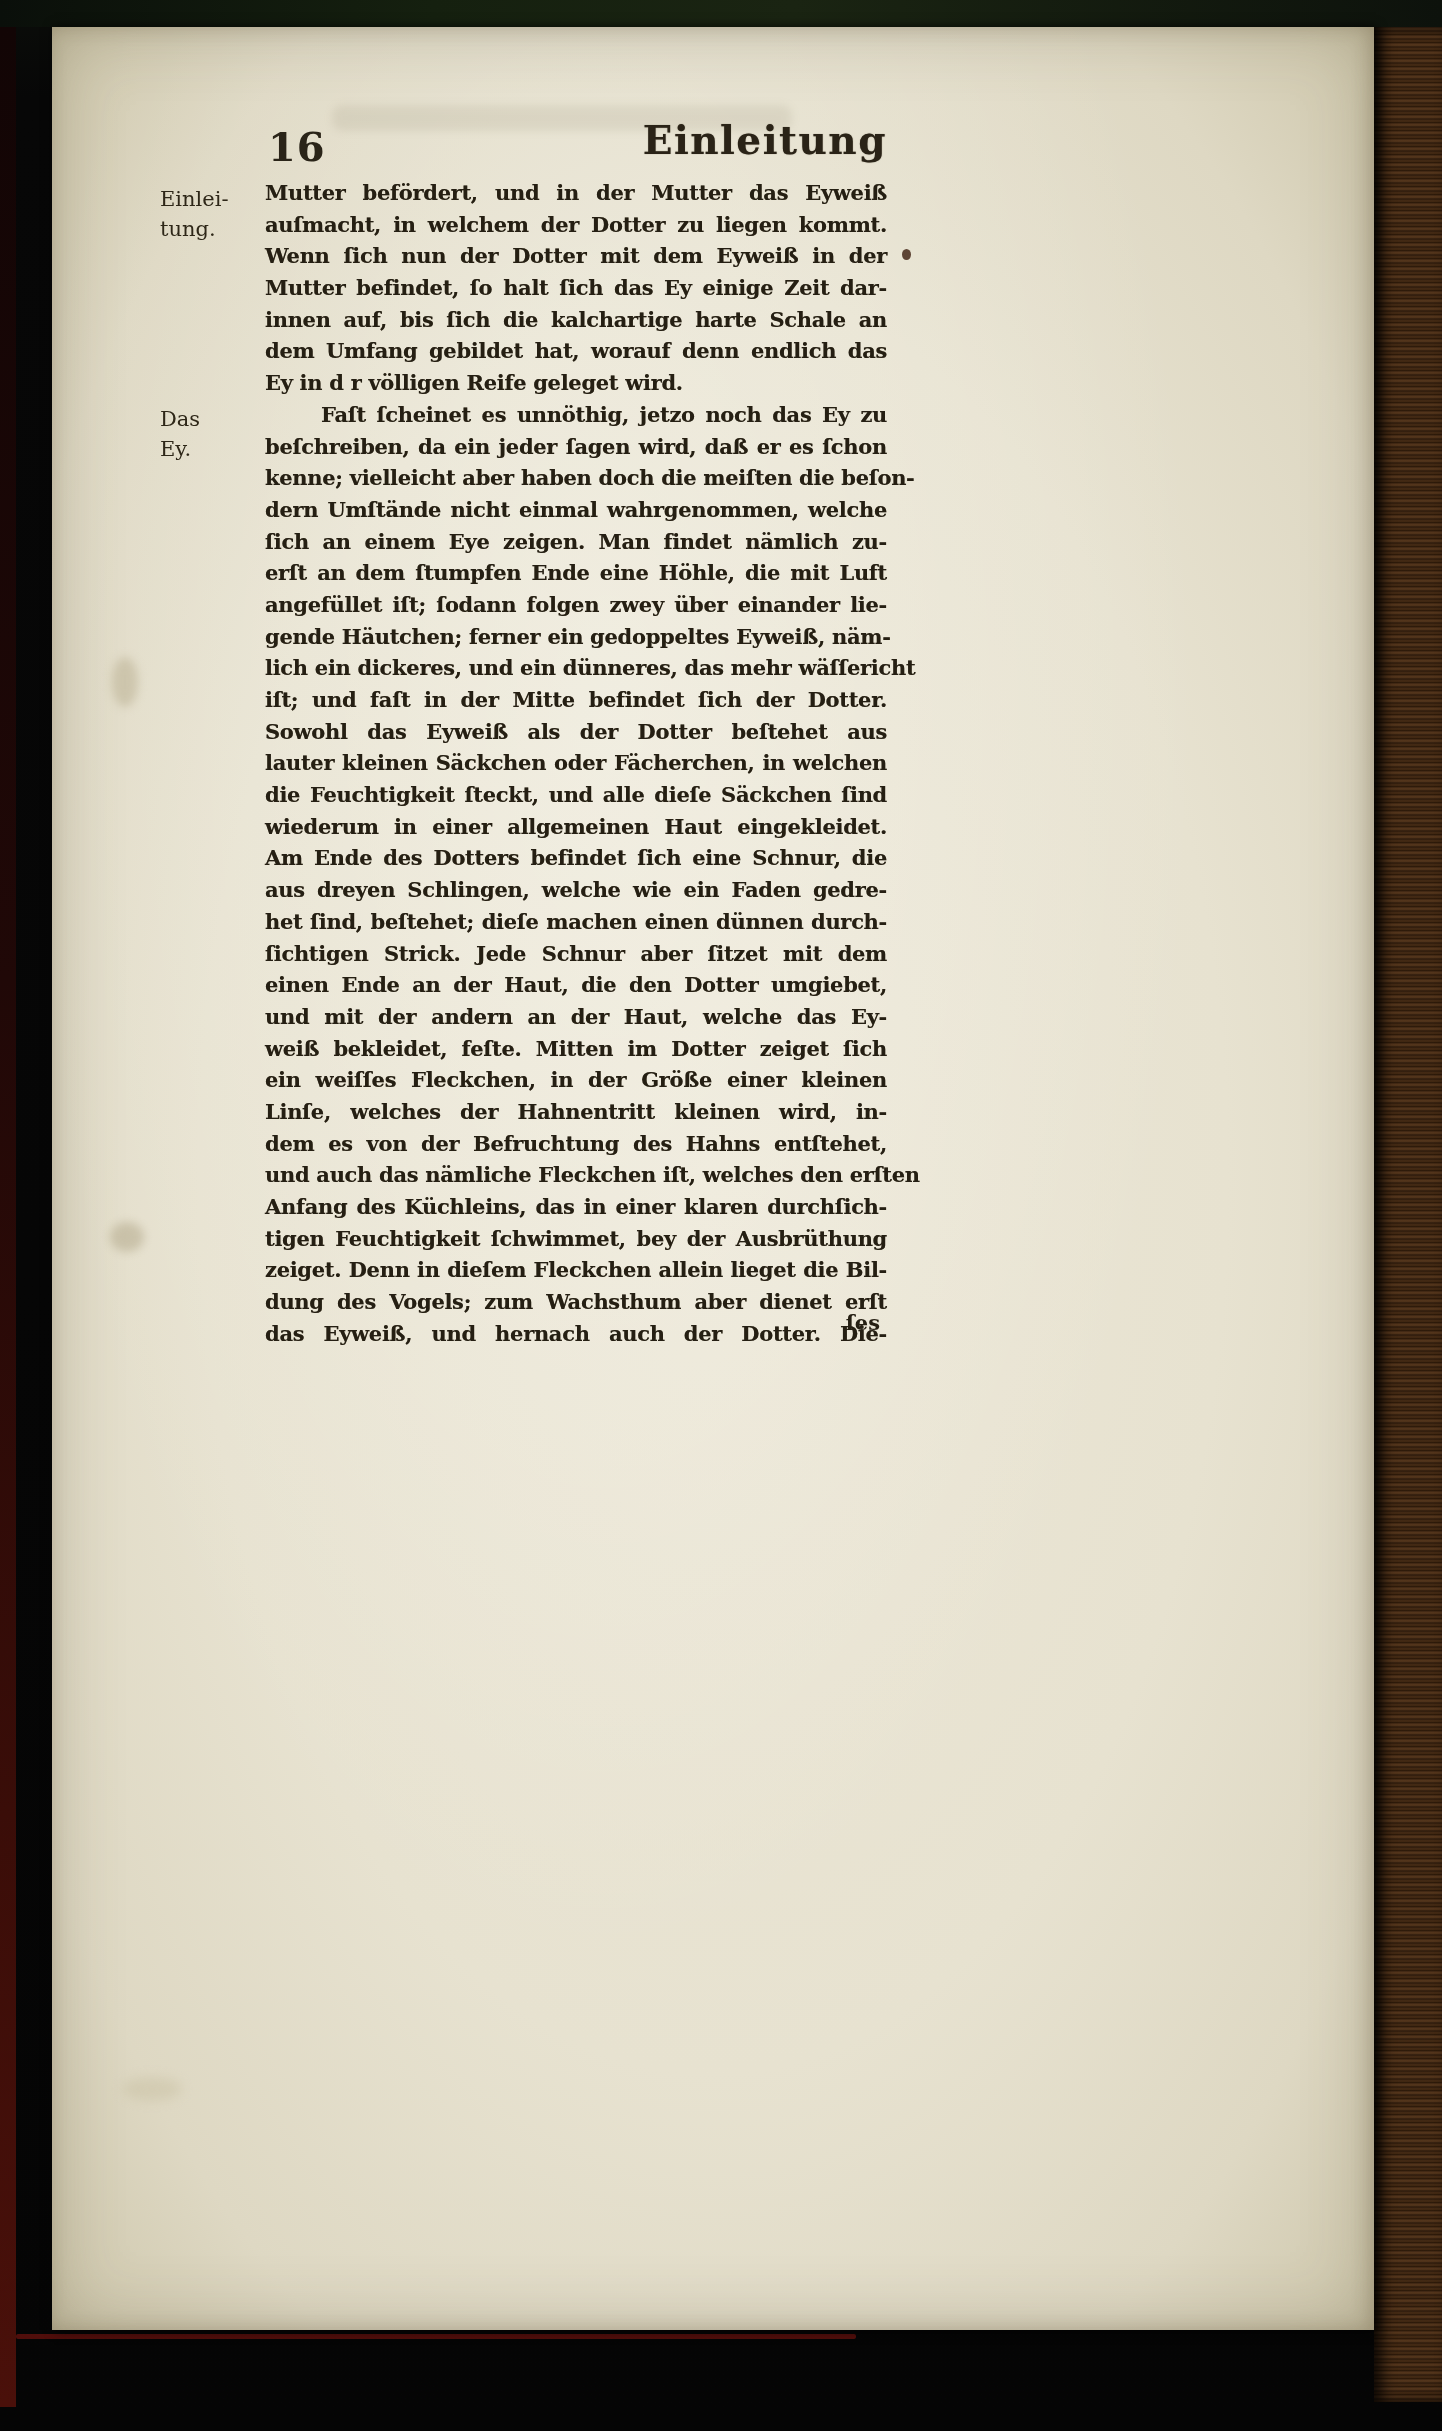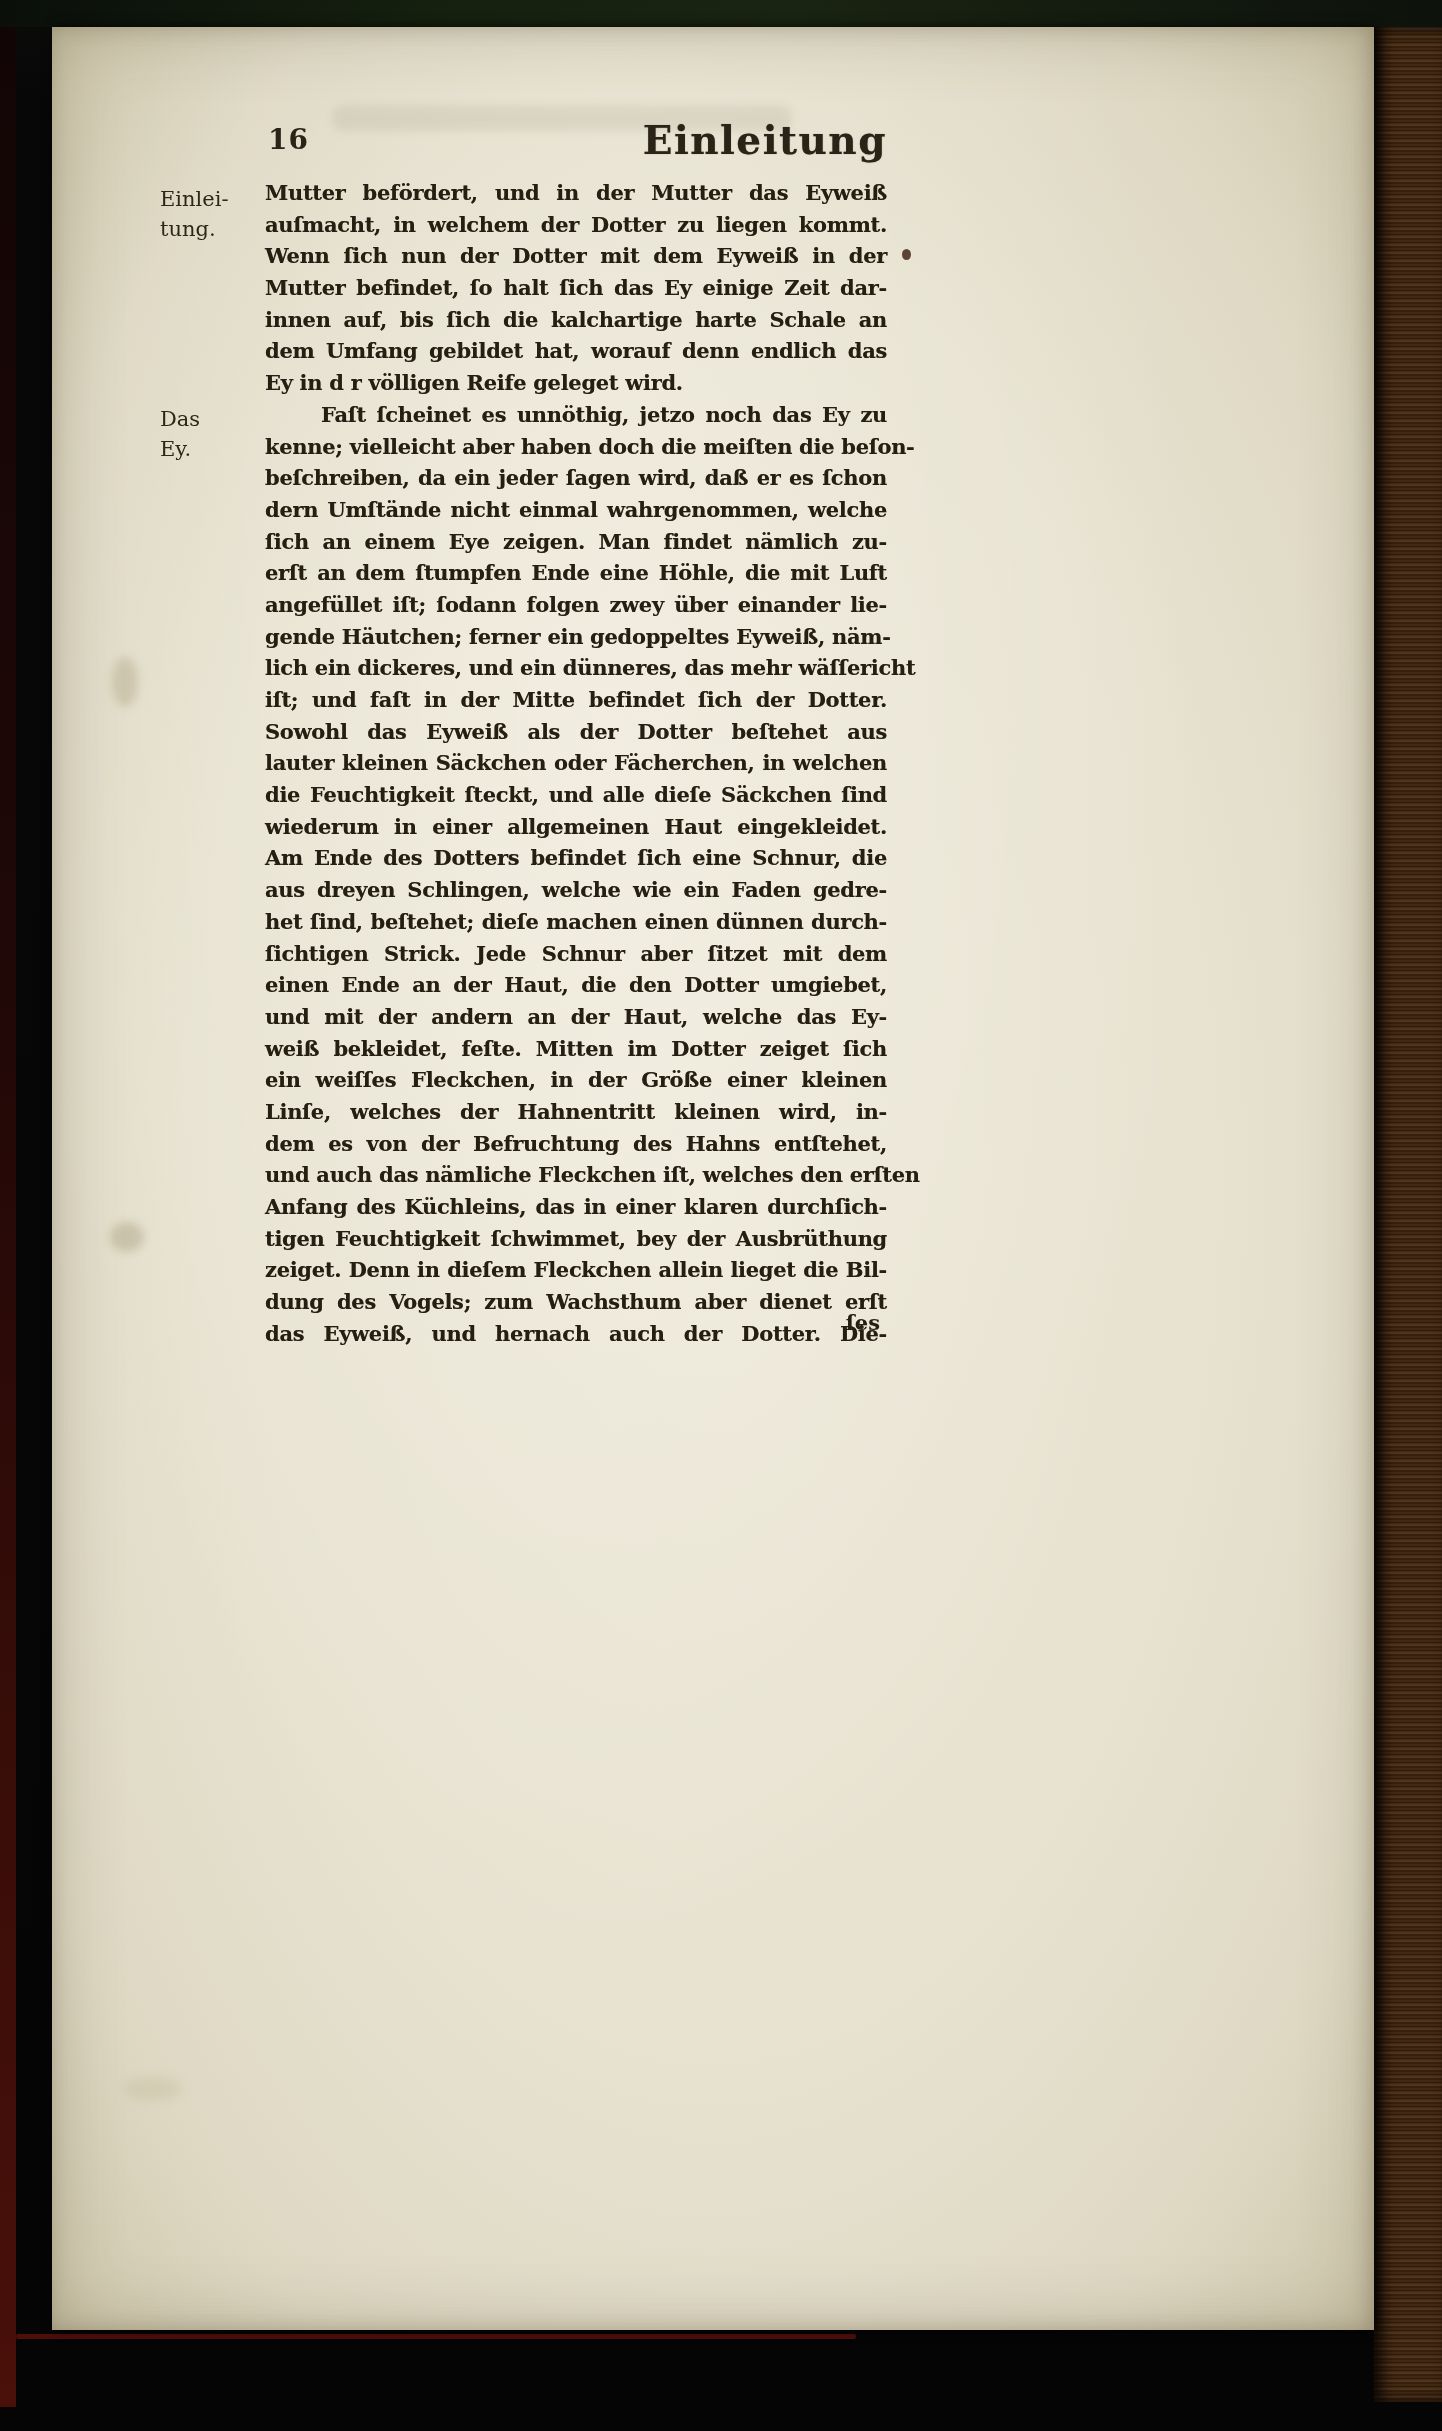--- a/index.html
+++ b/index.html
@@ -65,21 +65,21 @@
     box-shadow:
       inset 0 0 70px rgba(95,85,55,0.30),
       inset -4px 0 18px rgba(80,60,30,0.25),
       2px 0 10px rgba(0,0,0,0.8);
     color: #241f15;
   }
 
   .page-number {
     position: absolute;
     left: 216px; top: 96px;
-    font-size: 28px;
+    font-size: 40px;
     font-weight: bold;
     letter-spacing: 1px;
     color: #2a2418;
   }
 
   .header-title {
     position: absolute;
     left: 213px; top: 90px;
     width: 622px;
     text-align: right;
@@ -217,22 +217,22 @@
           <div class="line">Mutter befördert, und in der Mutter das Eyweiß</div>
           <div class="line">auſmacht, in welchem der Dotter zu liegen kommt.</div>
           <div class="line">Wenn ſich nun der Dotter mit dem Eyweiß in der</div>
           <div class="line">Mutter befindet, ſo halt ſich das Ey einige Zeit dar-</div>
           <div class="line">innen auf, bis ſich die kalchartige harte Schale an</div>
           <div class="line">dem Umfang gebildet hat, worauf denn endlich das</div>
           <div class="line no-justify">Ey in d r völligen Reife geleget wird.</div>
         </div>
         <div class="paragraph">
           <div class="line indent">Faſt ſcheinet es unnöthig, jetzo noch das Ey zu</div>
+          <div class="line">beſchreiben, da ein jeder ſagen wird, daß er es ſchon</div>
           <div class="line">kenne; vielleicht aber haben doch die meiſten die beſon-</div>
-          <div class="line">beſchreiben, da ein jeder ſagen wird, daß er es ſchon</div>
           <div class="line">dern Umſtände nicht einmal wahrgenommen, welche</div>
           <div class="line">ſich an einem Eye zeigen. Man findet nämlich zu-</div>
           <div class="line">erſt an dem ſtumpfen Ende eine Höhle, die mit Luft</div>
           <div class="line">angefüllet iſt; ſodann folgen zwey über einander lie-</div>
           <div class="line">gende Häutchen; ferner ein gedoppeltes Eyweiß, näm-</div>
           <div class="line">lich ein dickeres, und ein dünneres, das mehr wäſſericht</div>
           <div class="line">iſt; und faſt in der Mitte befindet ſich der Dotter.</div>
           <div class="line">Sowohl das Eyweiß als der Dotter beſtehet aus</div>
           <div class="line">lauter kleinen Säckchen oder Fächerchen, in welchen</div>
           <div class="line">die Feuchtigkeit ſteckt, und alle dieſe Säckchen ſind</div>

